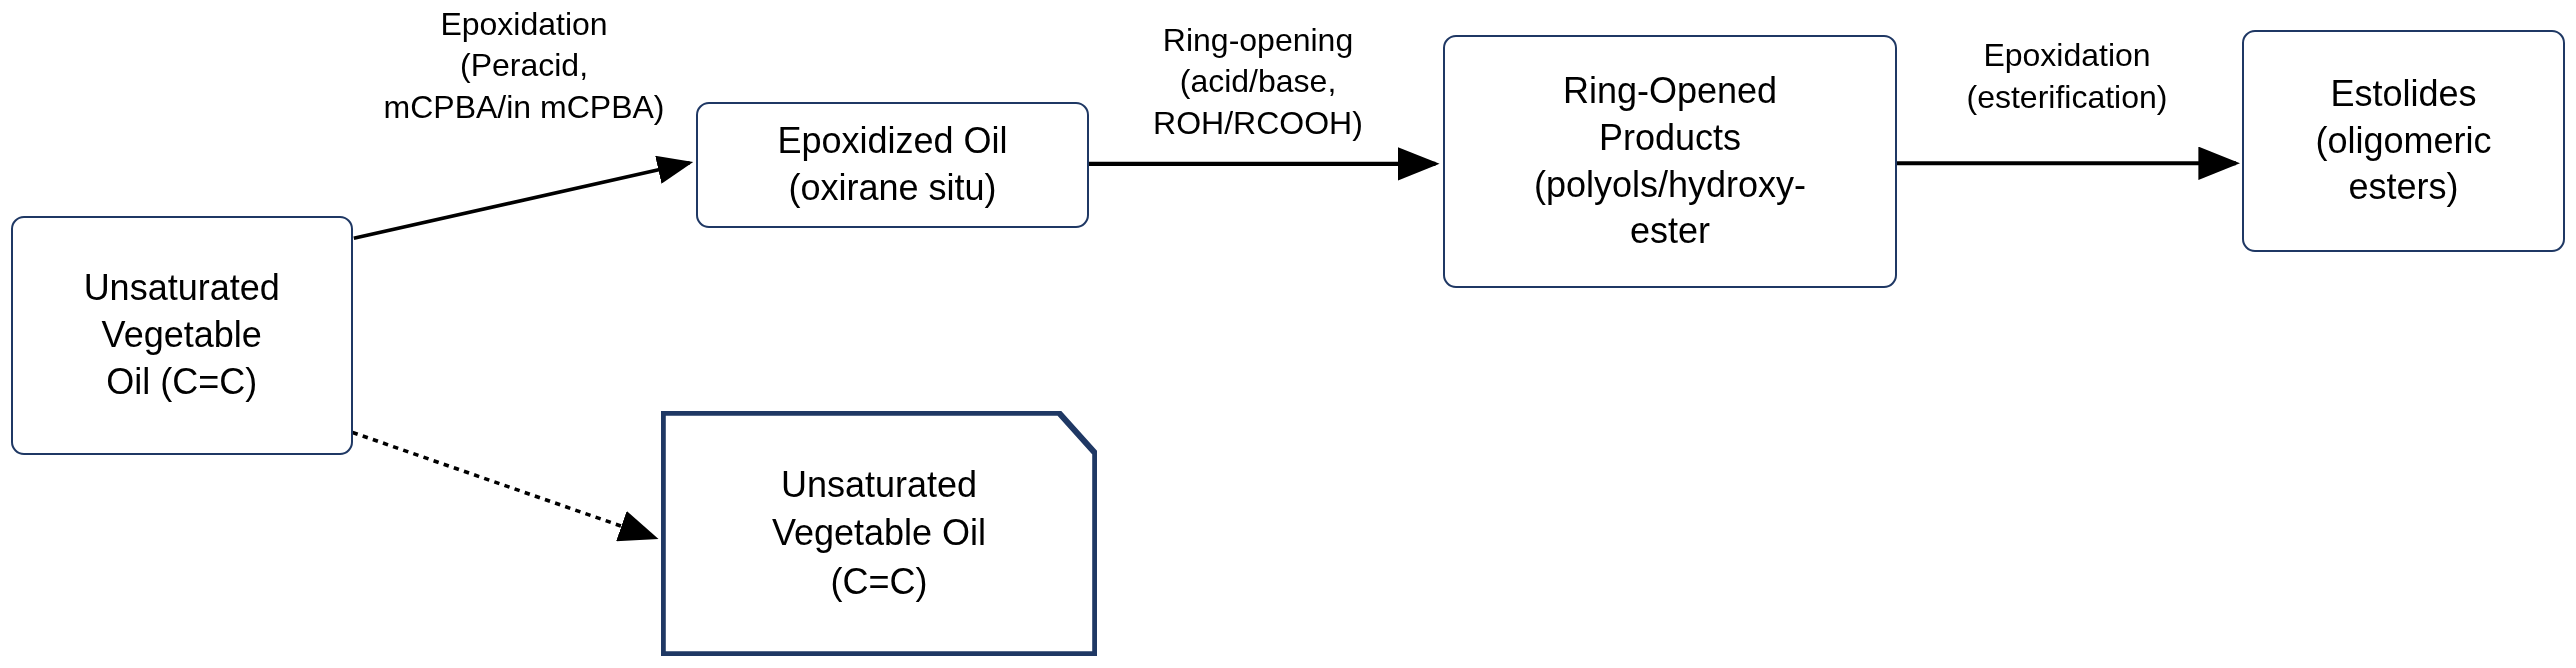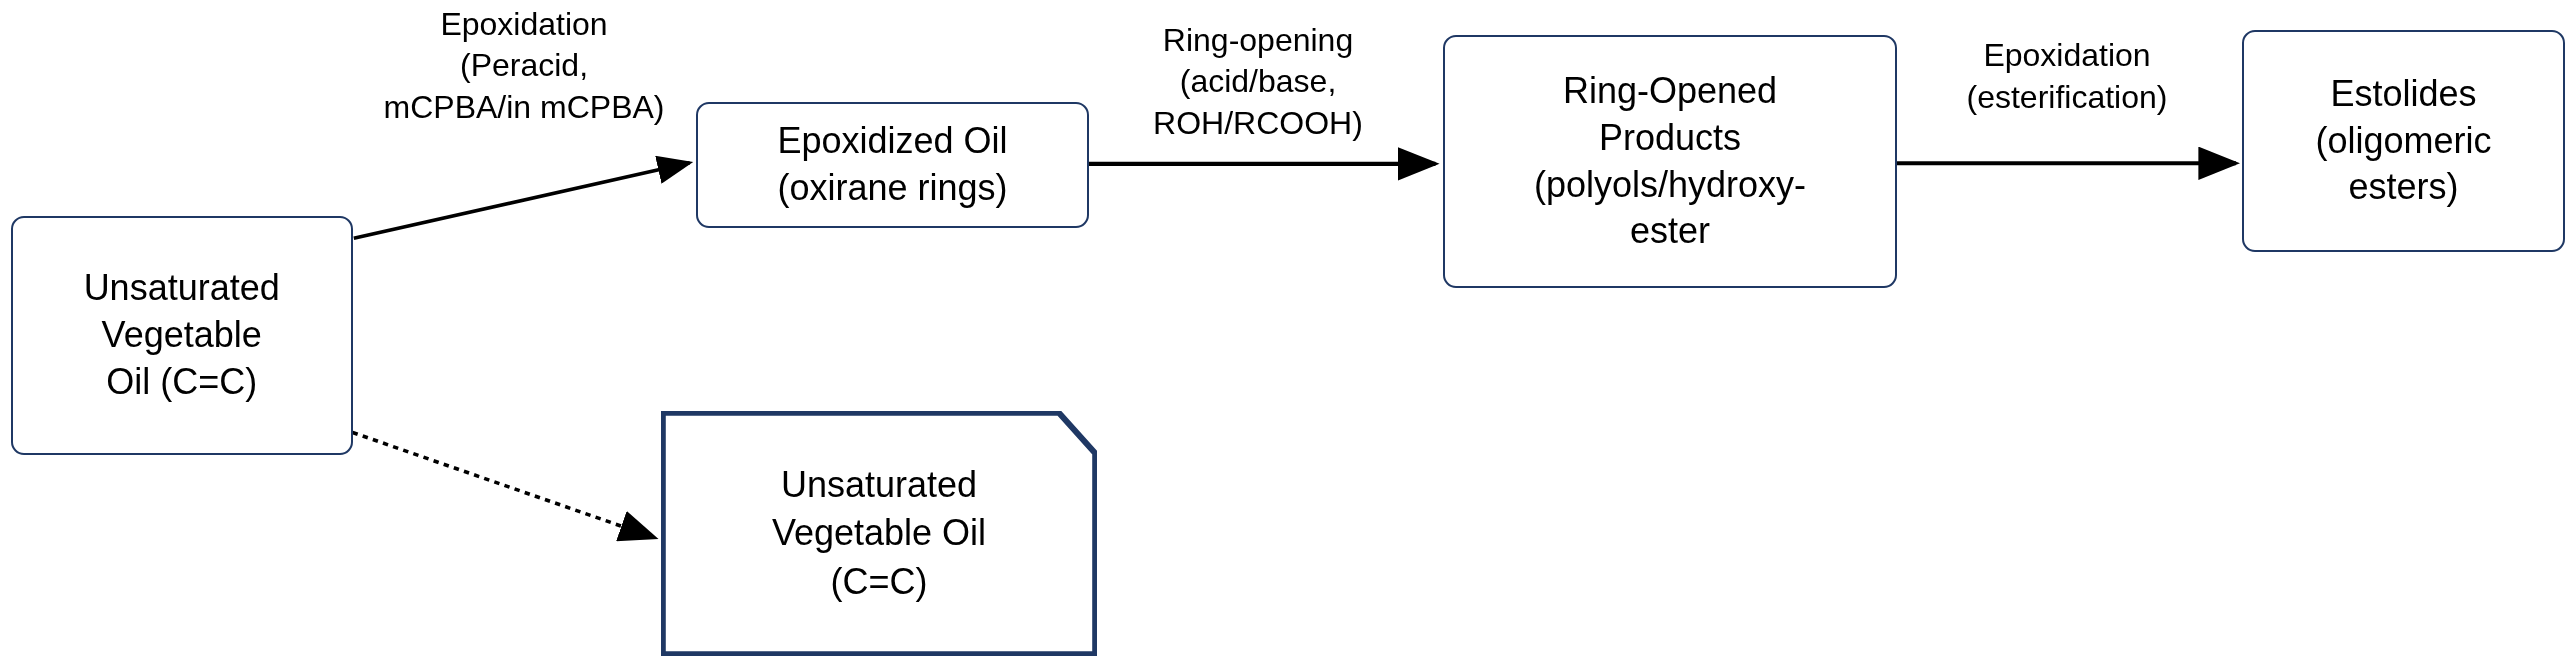--- a/index.html
+++ b/index.html
@@ -101,21 +101,21 @@
   </svg>
 
   <div class="node rounded" style="left:10.7px; top:216px; width:342px; height:239px;">
     <span class="label">Unsaturated
 Vegetable
 Oil (C=C)</span>
   </div>
 
   <div class="node rounded" style="left:696px; top:102px; width:393px; height:126px;">
     <span class="label">Epoxidized Oil
-(oxirane rings)</span>
+(oxirane situ)</span>
   </div>
 
   <div class="node rounded" style="left:1443px; top:35px; width:454px; height:253px;">
     <span class="label">Ring-Opened
 Products
 (polyols/hydroxy-
 ester</span>
   </div>
 
   <div class="node rounded" style="left:2242px; top:30px; width:323px; height:222px;">

